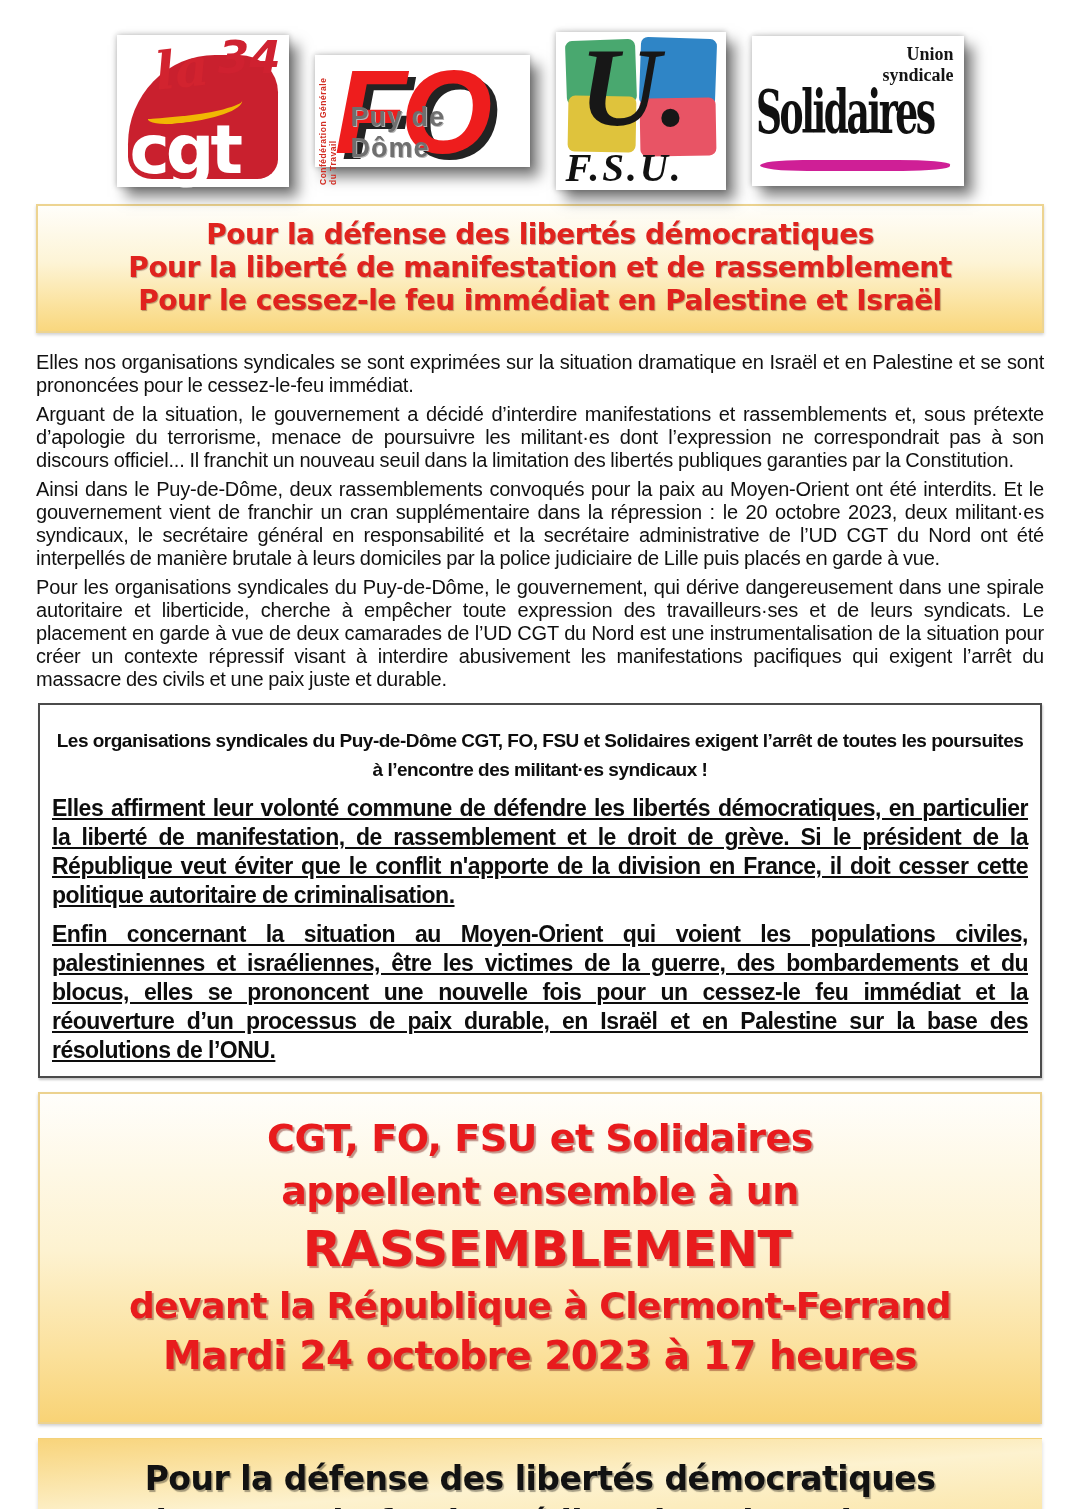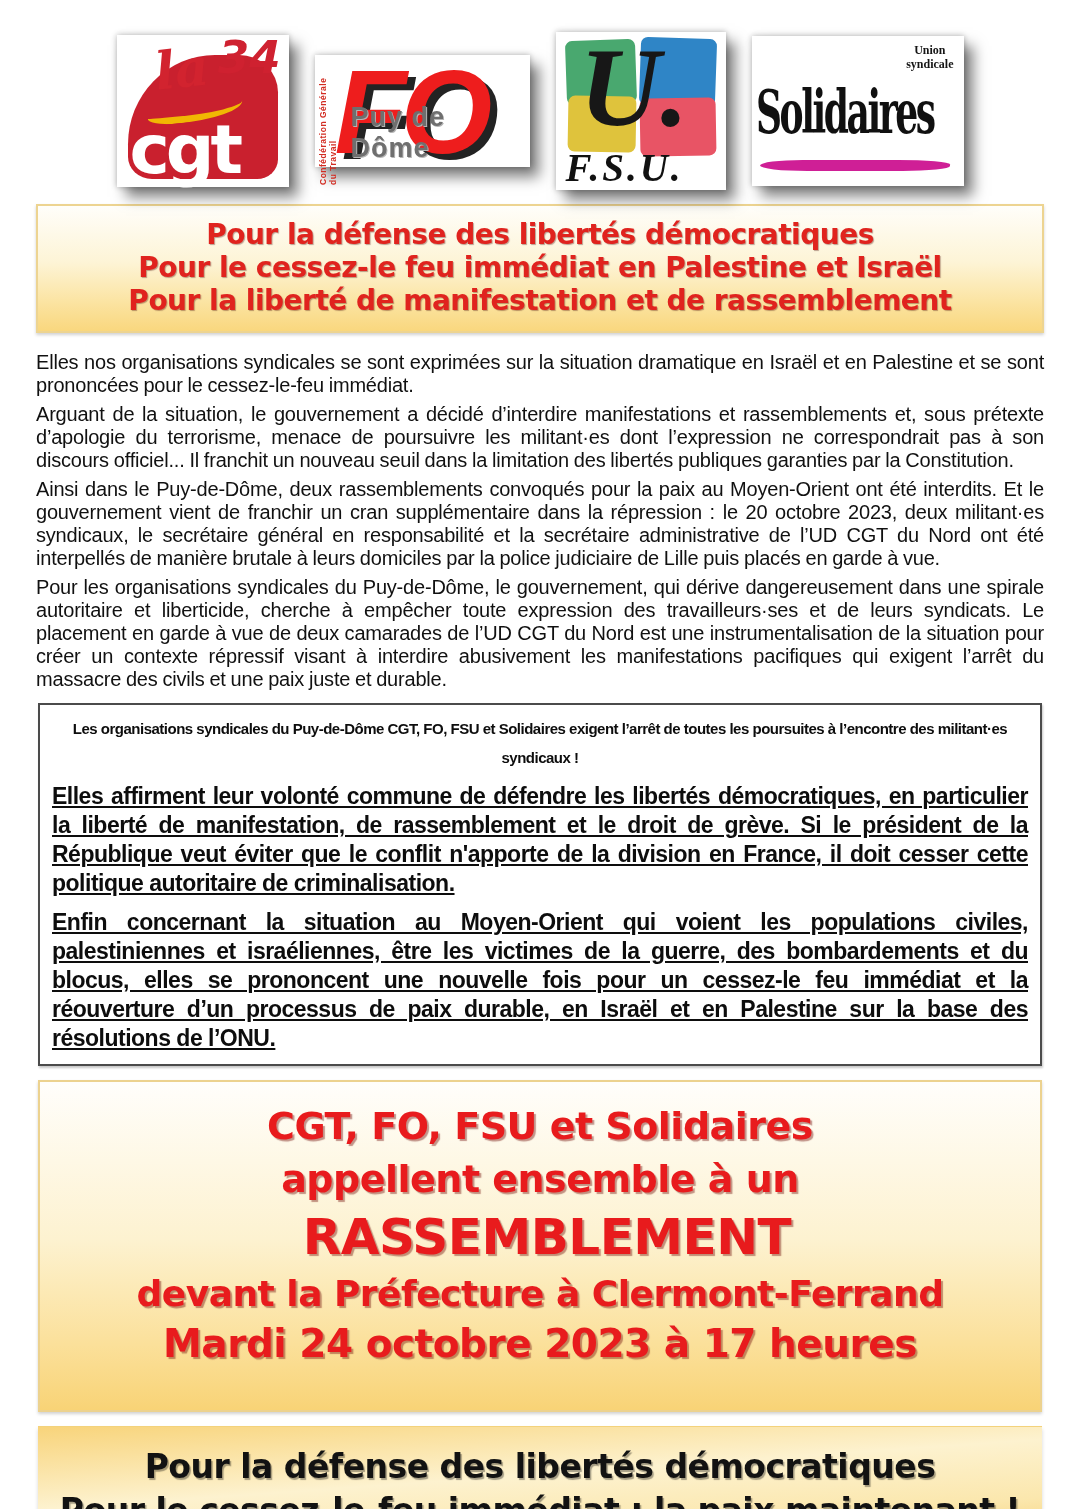--- a/index.html
+++ b/index.html
@@ -38,22 +38,22 @@
   .fsu-green  { left: 10px; top: 8px;  width: 70px; height: 64px; background: #49a86f; transform: rotate(-2deg); }
   .fsu-blue   { left: 84px; top: 6px;  width: 76px; height: 68px; background: #2f85c6; transform: rotate(2deg); }
   .fsu-yellow { left: 12px; top: 64px; width: 68px; height: 56px; background: #dfc33c; transform: rotate(1deg); }
   .fsu-red    { left: 84px; top: 66px; width: 76px; height: 58px; background: #e85465; transform: rotate(-1deg); }
   .fsu-u { position: absolute; top: -12px; left: 24px; color: #171717; font-family: "Liberation Serif", serif;
            font-style: italic; font-weight: bold; font-size: 112px; line-height: 1.2; }
   .fsu-sub { position: absolute; bottom: 0px; left: 10px; color: #111; font-family: "Liberation Serif", serif;
              font-style: italic; font-weight: bold; font-size: 39px; letter-spacing: 3px; }
 
   .sol-card { width: 212px; height: 150px; }
-  .sol-top { position: absolute; top: 8px; right: 10px; text-align: center; color: #151515; font-weight: bold;
-             font-size: 12px; line-height: 1.15; white-space: pre-line; font-family: "Liberation Serif", serif; margin-left: 40px; }
+  .sol-top { position: absolute; top: 8px; right: 10px; text-align: right; color: #151515; font-weight: bold;
+             font-size: 18px; line-height: 1.15; white-space: pre-line; font-family: "Liberation Serif", serif; margin-left: 40px; }
   .sol-word { position: absolute; top: 42px; left: 4px; color: #101010; font-family: "DejaVu Serif", serif;
               font-weight: bold; font-size: 44px; letter-spacing: -3px; white-space: nowrap;
               transform: scale(0.82, 1.35); transform-origin: 0 0; }
   .sol-underline { position: absolute; bottom: 15px; left: 8px; right: 14px; height: 11px; background: #cf1f96;
                    border-radius: 45% 55% 50% 50% / 100% 80% 90% 100%; }
 
   
   .top-banner {
     margin: 14px 36px 0; border: 2px solid #edd491; text-align: center; padding: 12px 8px 14px;
     background: linear-gradient(180deg, #fffefa 0%, #fdf4d6 45%, #fbe3a0 78%, #f9d77e 100%);
@@ -63,22 +63,22 @@
     font-size: 28px; line-height: 33px; letter-spacing: -0.5px; text-shadow: 1px 1px 1px rgba(90,30,20,0.40); }
 
   
   .body-text { margin: 18px 36px 0; }
   .body-text p { margin: 0 0 6px; color: #111; font-size: 20px; line-height: 23px; text-align: justify;
                  letter-spacing: -0.2px; word-spacing: -0.5px; }
 
   
   .demands-box { margin: 12px 38px 0; border: 2px solid #4b4b4b; padding: 9px 12px 1px;
                  box-shadow: 1px 2px 2px rgba(0,0,0,0.22); }
-  .demands-heading { text-align: center; color: #0d0d0d; font-weight: bold; font-size: 15px; line-height: 29px;
-                     letter-spacing: -0.5px; margin: 0 0 10px; }
+  .demands-heading { text-align: center; color: #0d0d0d; font-weight: bold; font-size: 19px; line-height: 29px;
+                     letter-spacing: -0.5px; margin: 12px 0 10px; }
   .demands-box p { color: #0d0d0d; font-weight: bold; font-size: 23px; line-height: 29px; text-align: justify;
                    margin: 0 0 10px; letter-spacing: -0.5px; text-decoration: underline; }
 
   
   .rally-box {
     margin: 14px 38px 0; border: 2px solid #ecd28f; text-align: center; padding: 20px 6px 40px;
     background: linear-gradient(180deg, #fffefb 0%, #fdf2d0 48%, #fbe09a 80%, #f8d376 100%);
     box-shadow: 0 2px 3px rgba(0,0,0,0.18);
   }
   .rally-line { color: #e81b1d; font-family: "DejaVu Sans", sans-serif; font-weight: 800;
@@ -133,22 +133,22 @@
       <div class="sol-top">Union
 syndicale</div>
       <div class="sol-word">Solidaires</div>
       <div class="sol-underline"></div>
     </div>
 
   </div>
 
   <div class="top-banner">
     <span class="top-banner-line">Pour la défense des libertés démocratiques</span>
+    <span class="top-banner-line">Pour la liberté de manifestation et de rassemblement</span>
     <span class="top-banner-line">Pour le cessez-le feu immédiat en Palestine et Israël</span>
-    <span class="top-banner-line">Pour la liberté de manifestation et de rassemblement</span>
   </div>
 
   <div class="body-text">
     <p>Elles nos organisations syndicales se sont exprimées sur la situation dramatique en Israël et en Palestine et se sont prononcées pour le cessez-le-feu immédiat.</p>
     <p>Arguant de la situation, le gouvernement a décidé d’interdire manifestations et rassemblements et, sous prétexte d’apologie du terrorisme, menace de poursuivre les militant·es dont l’expression ne correspondrait pas à son discours officiel... Il franchit un nouveau seuil dans la limitation des libertés publiques garanties par la Constitution.</p>
     <p>Ainsi dans le Puy-de-Dôme, deux rassemblements convoqués pour la paix au Moyen-Orient ont été interdits. Et le gouvernement vient de franchir un cran supplémentaire dans la répression : le 20 octobre 2023, deux militant·es syndicaux, le secrétaire général en responsabilité et la secrétaire administrative de l’UD CGT du Nord ont été interpellés de manière brutale à leurs domiciles par la police judiciaire de Lille puis placés en garde à vue.</p>
     <p>Pour les organisations syndicales du Puy-de-Dôme, le gouvernement, qui dérive dangereusement dans une spirale autoritaire et liberticide, cherche à empêcher toute expression des travailleurs·ses et de leurs syndicats. Le placement en garde à vue de deux camarades de l’UD CGT du Nord est une instrumentalisation de la situation pour créer un contexte répressif visant à interdire abusivement les manifestations pacifiques qui exigent l’arrêt du massacre des civils et une paix juste et durable.</p>
   </div>
 
   <div class="demands-box">
@@ -156,21 +156,21 @@
     <p>Elles affirment leur volonté commune de défendre les libertés démocratiques, en particulier la liberté de manifestation, de rassemblement et le droit de grève. Si le président de la République veut éviter que le conflit n'apporte de la division en France, il doit cesser cette politique autoritaire de criminalisation.</p>
     <p>Enfin concernant la situation au Moyen-Orient qui voient les populations civiles, palestiniennes et israéliennes, être les victimes de la guerre, des bombardements et du blocus, elles se prononcent une nouvelle fois pour un cessez-le feu immédiat et la réouverture d’un processus de paix durable, en Israël et en Palestine sur la base des résolutions de l’ONU.</p>
   </div>
 
   <div class="rally-box">
     <div class="rally-line rally-r1">CGT, FO, FSU et Solidaires</div>
     <div class="rally-line rally-r2">
       <span>appellent ensemble à un</span>
       <span class="rally-emph">RASSEMBLEMENT</span>
     </div>
-    <div class="rally-line rally-r3">devant la Préfecture à Clermont-Ferrand</div>
+    <div class="rally-line rally-r3">devant la République à Clermont-Ferrand</div>
     <div class="rally-line rally-r4">Mardi 24 octobre 2023 à 17 heures</div>
   </div>
 
   <div class="bottom-banner">
     <span class="bottom-banner-line">Pour la défense des libertés démocratiques</span>
     <span class="bottom-banner-line">Pour le cessez-le-feu immédiat : la paix maintenant !</span>
   </div>
 
 </div>
 

